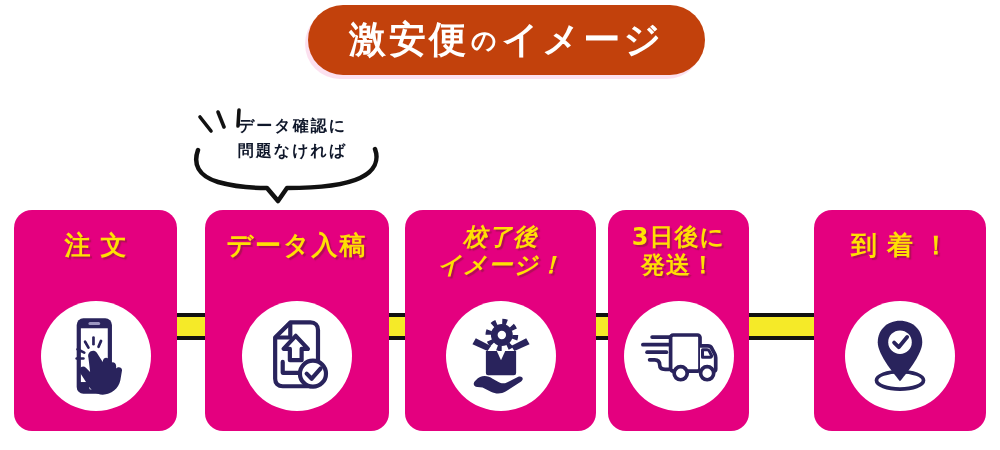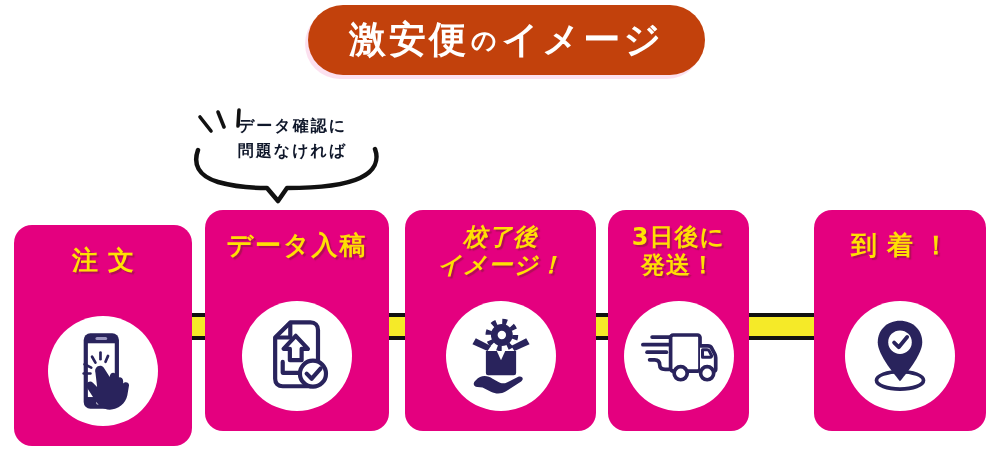--- a/index.html
+++ b/index.html
@@ -72,21 +72,21 @@
                C126,88 153,86 170,78 C185,71 189,60 185,49" fill="none" stroke="#111111" stroke-width="4.5" stroke-linecap="round" stroke-linejoin="round"></path>
     </svg>
     <div class="bubble-text">
       <div>データ確認に</div>
       <div>問題なければ</div>
     </div>
   </div>
 
   <div class="connector"></div>
 
-  <div class="card wide-sp" style="left:14px;width:178px;margin-top:15px;">
+  <div class="card wide-sp" style="left:14px;width:163px;">
     <div class="card-title">
       <span class="line">注文</span>
 
     </div>
     <div class="icon-circle">
       <svg viewBox="0 0 100 100">
         <rect x="27" y="5" width="42" height="90" rx="8" fill="#29235C"></rect>
         <rect x="32" y="17" width="32" height="64" fill="#ffffff"></rect>
         <rect x="41" y="9.5" width="14" height="3.6" rx="1.8" fill="#9b96c0"></rect>
         <rect x="42" y="85.5" width="12" height="4.5" rx="2.2" fill="#ffffff"></rect>

